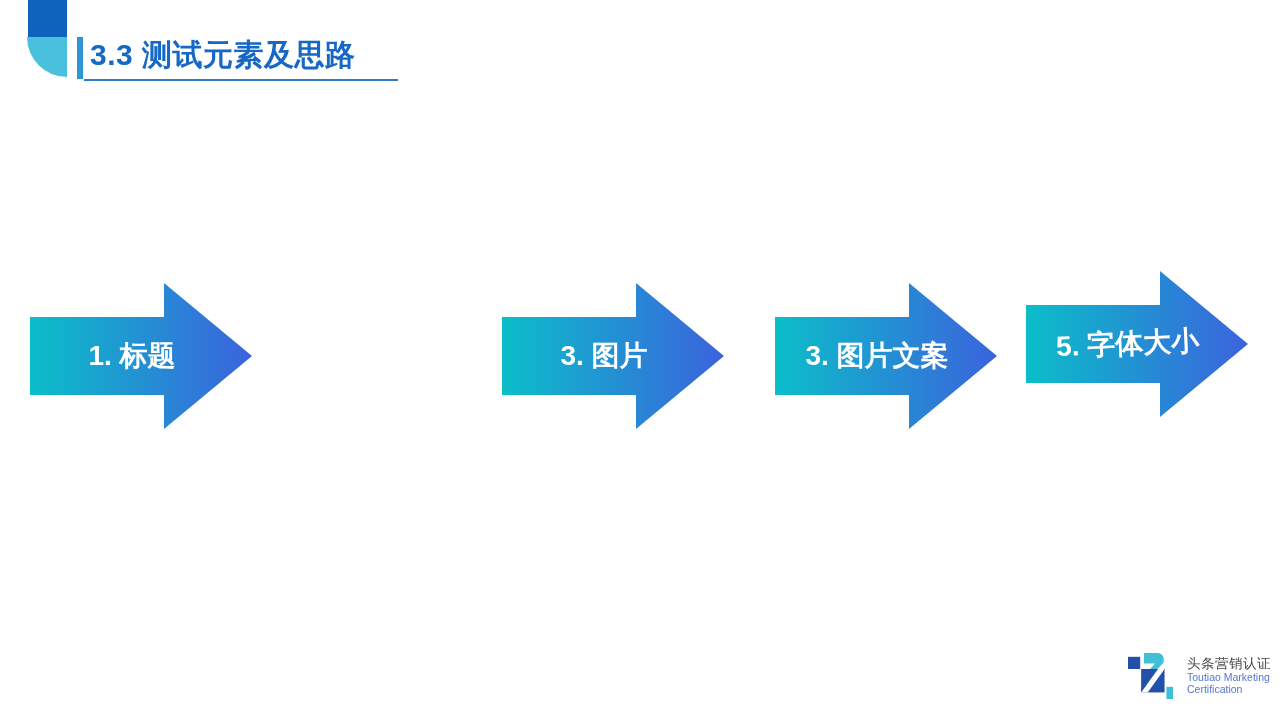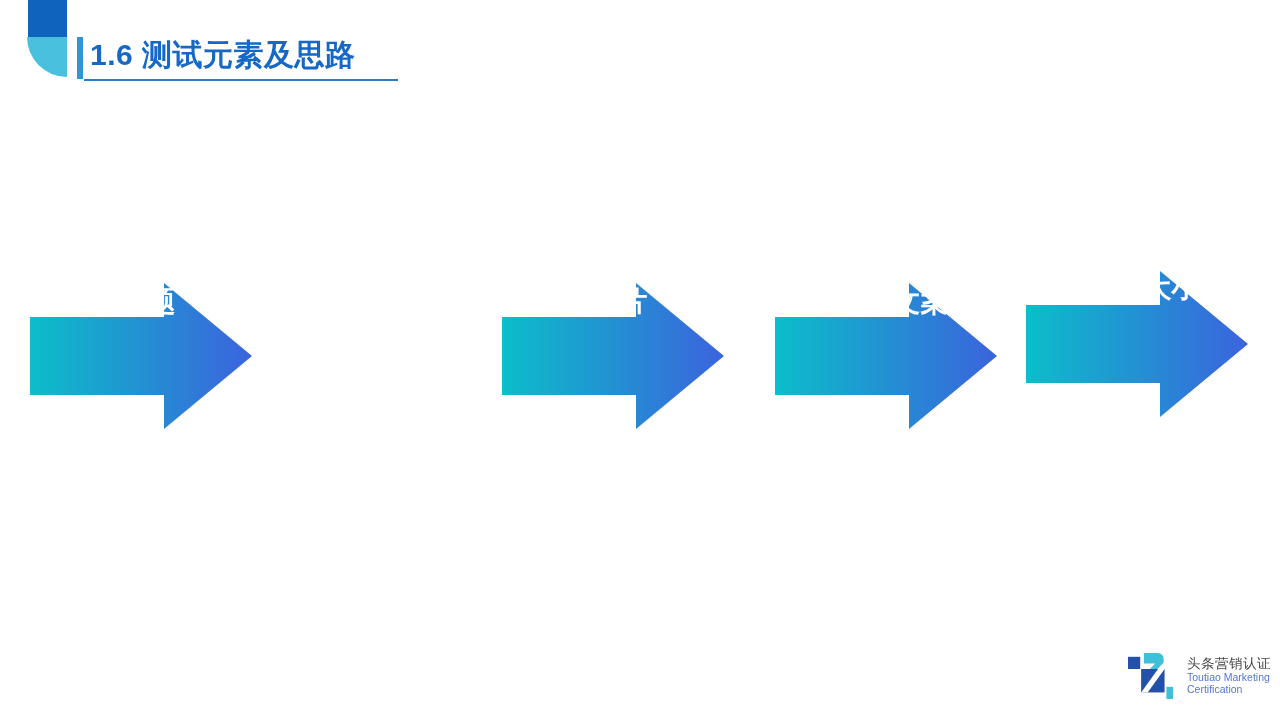--- a/index.html
+++ b/index.html
@@ -13,21 +13,21 @@
   .title-bar{position:absolute;left:77px;top:37px;width:6px;height:42px;background:#2e96d3;}
   .page-title{
     position:absolute;left:90px;top:38px;font-size:30px;font-weight:bold;
     color:#1568c6;letter-spacing:0.5px;white-space:nowrap;line-height:34px;
   }
   .title-underline{position:absolute;left:84px;top:79px;width:314px;height:2px;background:#2e7bc4;}
   
   .arrow{position:absolute;width:222px;height:146px;}
   .arrow svg{position:absolute;left:0;top:0;display:block;}
   .arrow .label{
-    position:absolute;inset:0;display:flex;align-items:flex-start;justify-content:center;
+    position:absolute;inset:0;display:flex;align-items:center;justify-content:center;
     padding-right:18px;color:#ffffff;font-weight:bold;font-size:28px;white-space:nowrap;
   }
   .arrow1{left:30px;top:283px;}
   .arrow2{left:277px;top:283px;}
   .arrow3{left:502px;top:283px;}
   .arrow4{left:775px;top:283px;}
   .arrow5{left:1026px;top:271px;}
   .arrow5 .label span{transform:rotate(-2.5deg);display:inline-block;}
   
   .footer-logo{position:absolute;left:1128px;top:653px;display:flex;}
@@ -37,21 +37,21 @@
   .logo-en{font-size:10.5px;color:#5577d2;line-height:12px;white-space:nowrap;}
 </style>
 </head>
 <body>
 
 <div class="slide">
 
   <div class="deco-square"></div>
   <div class="deco-quarter"></div>
   <div class="title-bar"></div>
-  <div class="page-title">1.6 测试元素及思路</div>
+  <div class="page-title">3.3 测试元素及思路</div>
   <div class="title-underline"></div>
 
   <div class="arrow arrow1">
     <svg width="222" height="146" viewBox="0 0 222 146">
       <defs>
           <linearGradient id="g1" x1="0" y1="0" x2="1" y2="0">
         <stop offset="0" stop-color="#0bbec9"></stop>
             <stop offset="1" stop-color="#3b63dd"></stop>
       </linearGradient>
         </defs>

